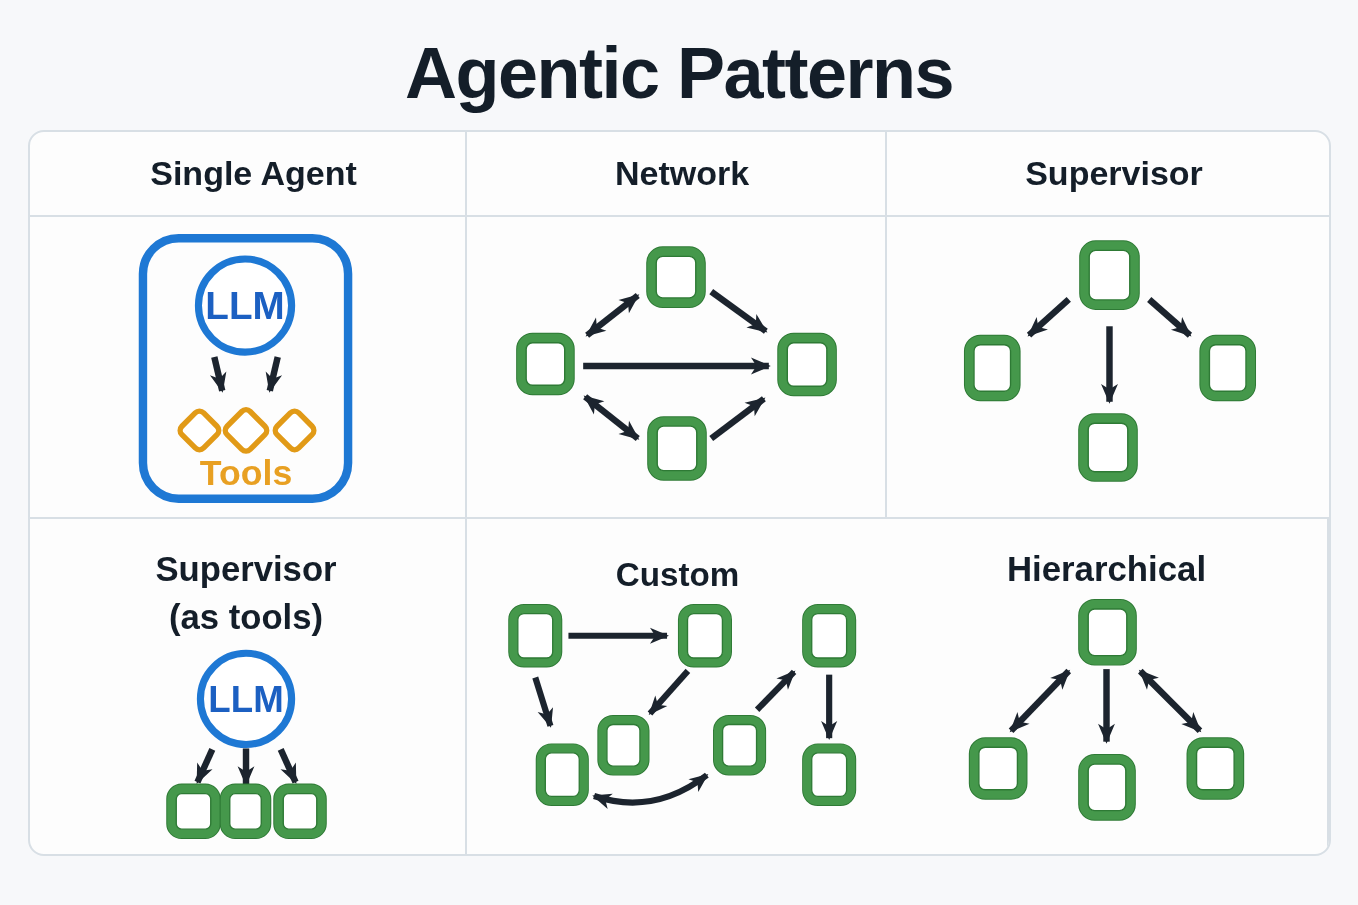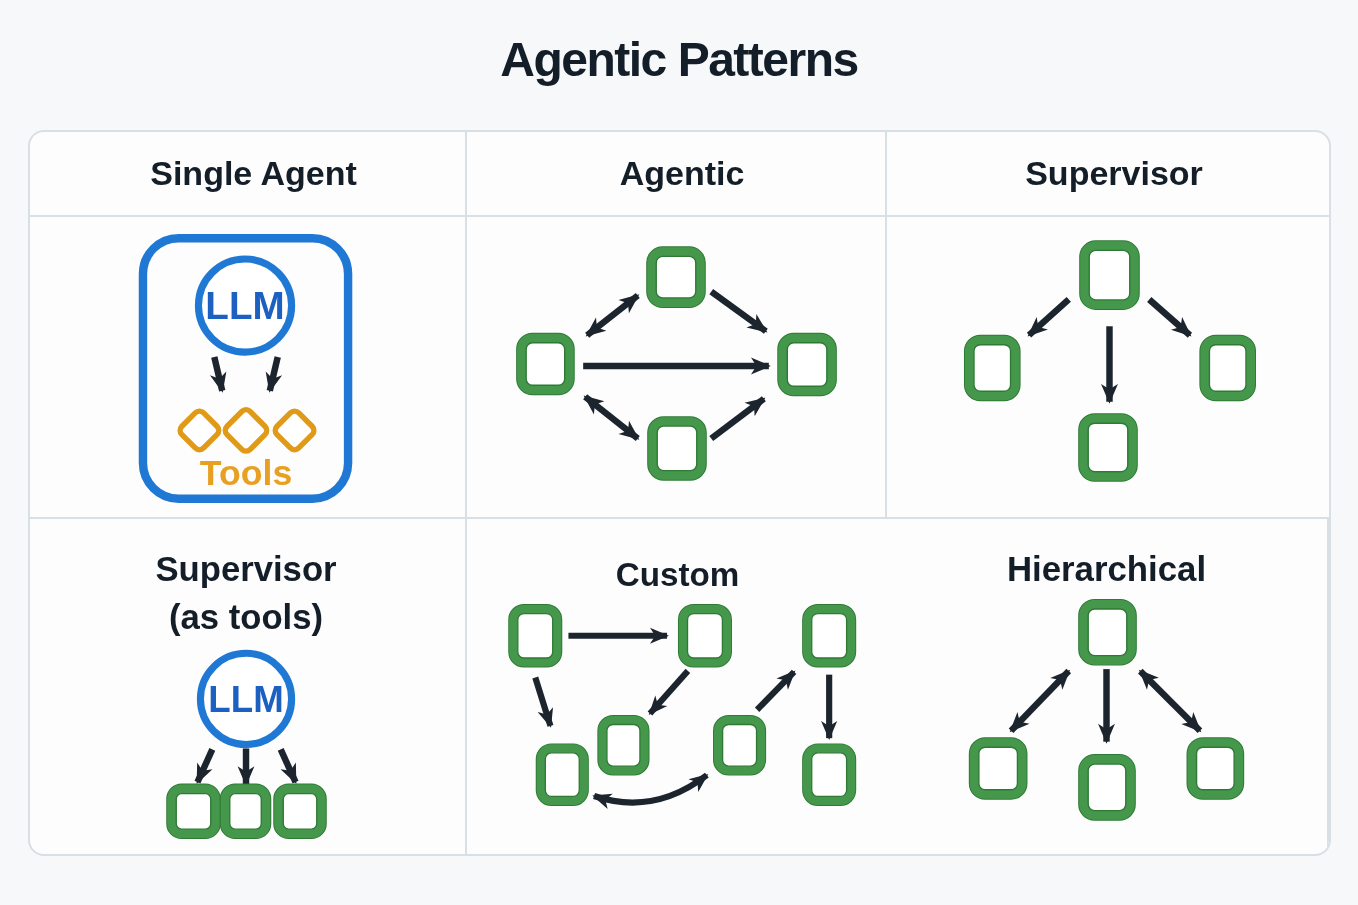--- a/index.html
+++ b/index.html
@@ -5,21 +5,21 @@
   html,body{margin:0;padding:0;}
   body{
     width:1358px;height:905px;
     background:var(--page_bg,#f7f8fa);
     font-family:"Liberation Sans",sans-serif;
     overflow:hidden;position:relative;
   }
   .page{position:relative;width:1358px;height:905px;}
   .page-title{
     position:absolute;top:32px;left:0;right:0;margin:0;
-    text-align:center;font-size:48px;font-weight:700;
+    text-align:center;font-size:72px;font-weight:700;
     letter-spacing:-1.5px;color:var(--heading,#141e29);
   }
   .card{
     position:absolute;left:28px;top:130px;width:1303px;height:726px;
     box-sizing:border-box;background:var(--card_bg,#fdfdfd);
     border:2px solid var(--grid_line,#d8dfe5);border-radius:16px;
     overflow:hidden;
   }
   .card-grid{
     display:grid;width:100%;height:100%;
@@ -54,21 +54,21 @@
     </defs>
   </svg>
 
   <div class="card">
     <div class="card-grid">
 
       <div class="cell head br bb">
         <span>Single Agent</span>
       </div>
       <div class="cell head br bb">
-        <span>Agentic</span>
+        <span>Network</span>
       </div>
       <div class="cell head bb">
         <span>Supervisor</span>
       </div>
 
       <div class="cell br bb">
         <svg class="diagram" viewBox="28 217 439 302" preserveAspectRatio="xMidYMid meet">
             <rect x="142" y="238" width="207" height="263" rx="36" fill="none" stroke="#1e78d4" stroke-width="8.5"></rect>
             <path d="M214,358 L222,392" fill="none" stroke="#1c242e" stroke-width="6.5" marker-end="url(#ah)"></path>
             <path d="M278,358 L270,392" fill="none" stroke="#1c242e" stroke-width="6.5" marker-end="url(#ah)"></path>

